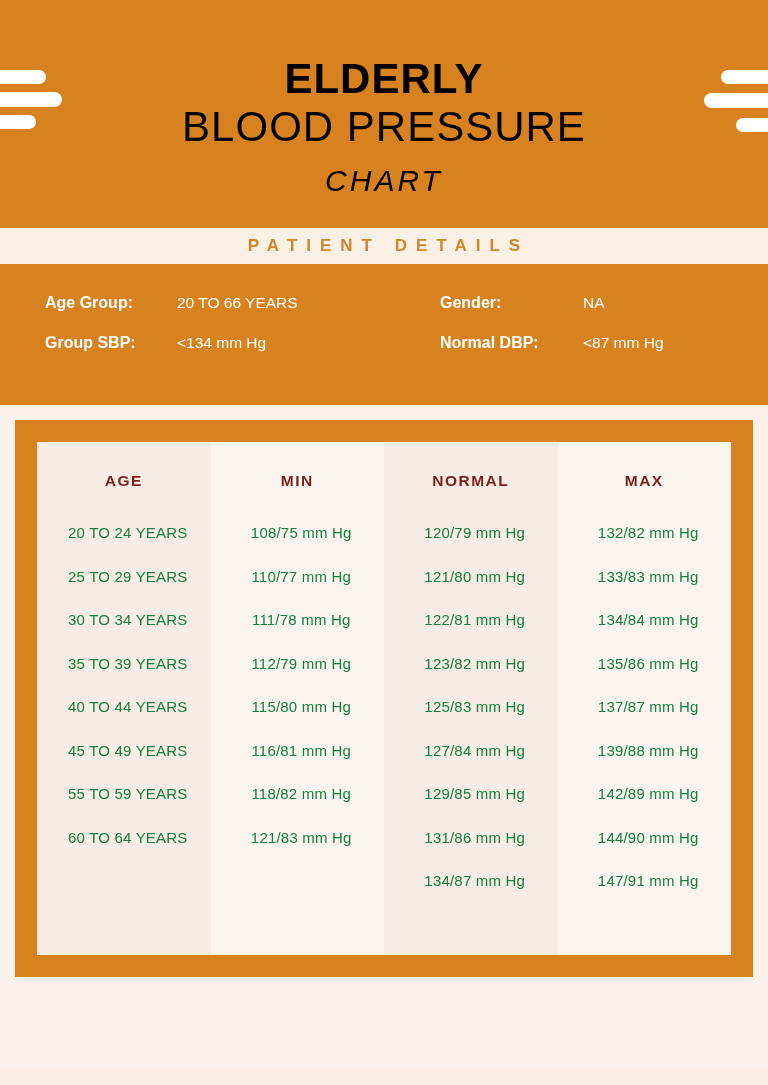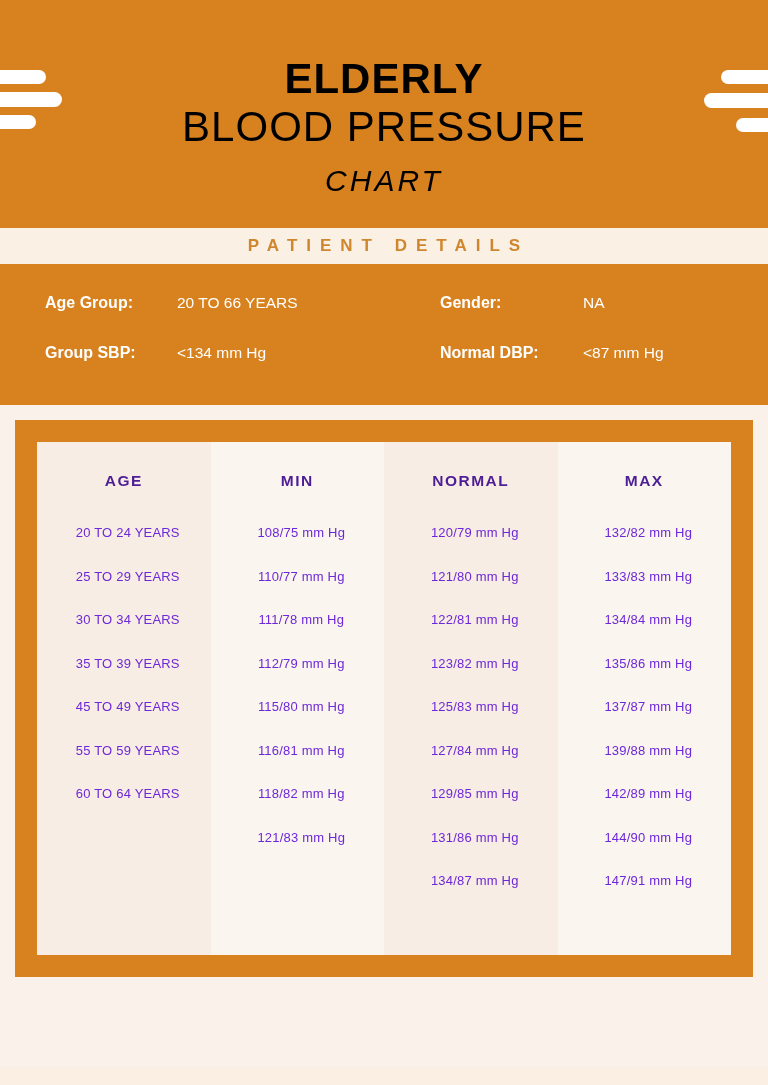--- a/index.html
+++ b/index.html
@@ -38,41 +38,41 @@
     color:#D0862C; font-size:17px; font-weight:700;
     letter-spacing:9px; text-indent:9px;
   }
   .pd-band {
     position:absolute; top:264px; left:0; width:768px; height:141px;
     background:#D8821F; color:#FFFFFF;
   }
   .pd-grid {
     position:absolute; top:30px; left:45px; right:40px;
     display:grid; grid-template-columns:132px 263px 143px auto;
-    row-gap:32px; align-items:center;
+    row-gap:22px; align-items:center;
   }
   .pd-label { font-weight:700; font-size:16px; }
   .pd-value { font-weight:400; font-size:15.5px; }
   
   .card {
     position:absolute; top:420px; left:15px; width:738px; height:557px;
     border:22px solid #D8821F; background:#FBF5EF;
   }
   .cols { display:flex; width:100%; height:100%; }
   .col { flex:1 1 0; padding-top:24px; }
   .col:nth-child(odd) { background:#F8EDE4; }
   .col:nth-child(even) { background:#FBF5EF; }
   .col-header {
     height:30px; margin-bottom:15px;
     display:flex; align-items:center; justify-content:center;
-    color:#4c1d95; font-weight:700; font-size:15.5px; letter-spacing:1.5px;
+    color:#7f1d1d; font-weight:700; font-size:15.5px; letter-spacing:1.5px;
   }
   .cell {
     height:43.5px; display:flex; align-items:center; justify-content:center;
-    color:#6d28d9; font-size:13px; letter-spacing:0.2px;margin-left:8px;
+    color:#15803d; font-size:15px; letter-spacing:0.2px;margin-left:8px;
   }
   
   .bottom-band {
     position:absolute; top:1067px; left:0; width:768px; height:18px;
     background:#FBEEE2;
   }
 </style>
 </head>
 <body>
 
@@ -111,20 +111,21 @@
 
   <div class="card">
     <div class="cols">
 
       <div class="col">
         <div class="col-header">AGE</div>
         <div class="cell">20 TO 24 YEARS</div>
         <div class="cell">25 TO 29 YEARS</div>
         <div class="cell">30 TO 34 YEARS</div>
         <div class="cell">35 TO 39 YEARS</div>
+        <div class="cell">40 TO 44 YEARS</div>
         <div class="cell">45 TO 49 YEARS</div>
         <div class="cell">55 TO 59 YEARS</div>
         <div class="cell">60 TO 64 YEARS</div>
       </div>
 
       <div class="col">
         <div class="col-header">MIN</div>
         <div class="cell">108/75 mm Hg</div>
         <div class="cell">110/77 mm Hg</div>
         <div class="cell">111/78 mm Hg</div>

